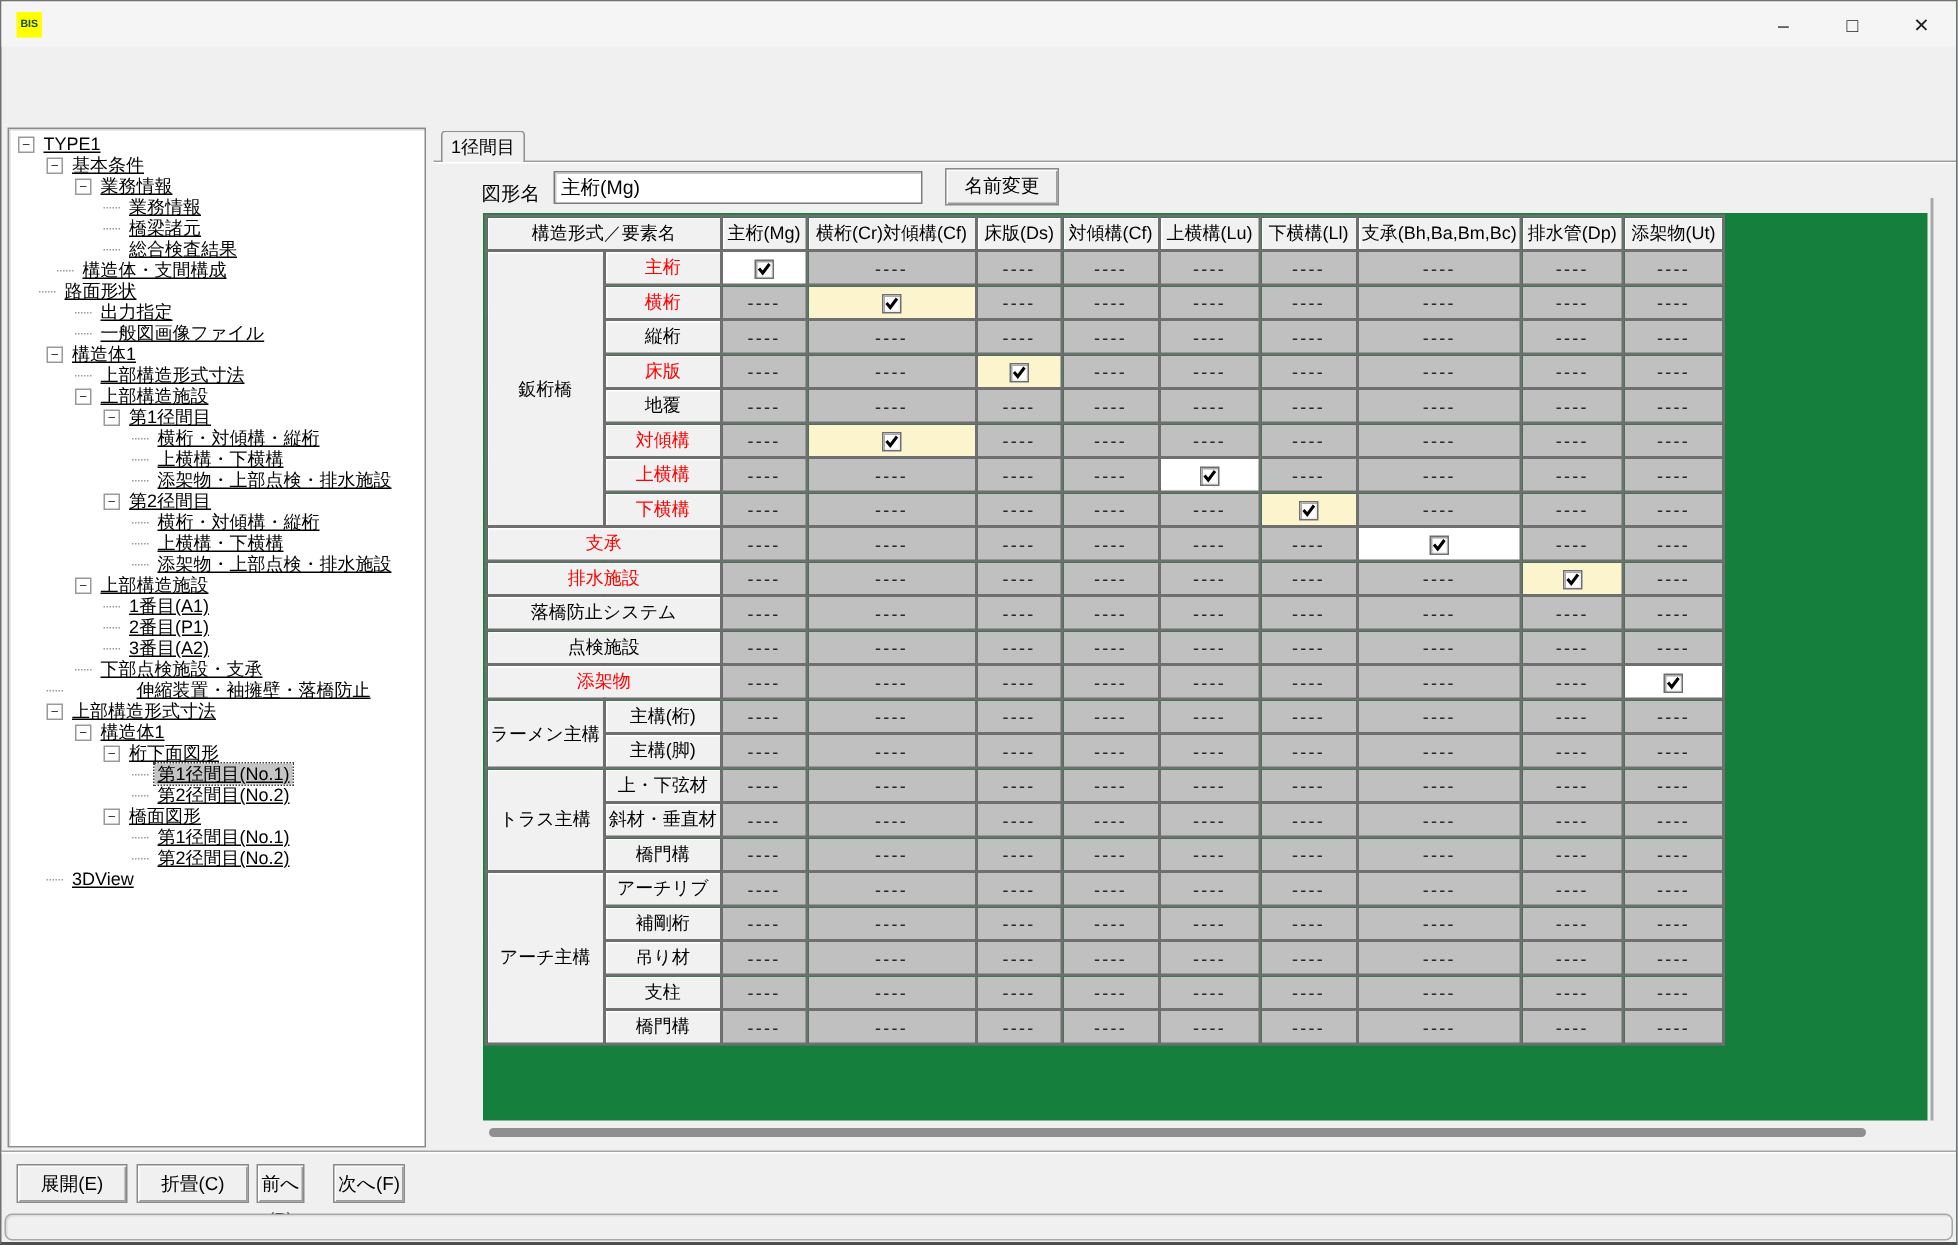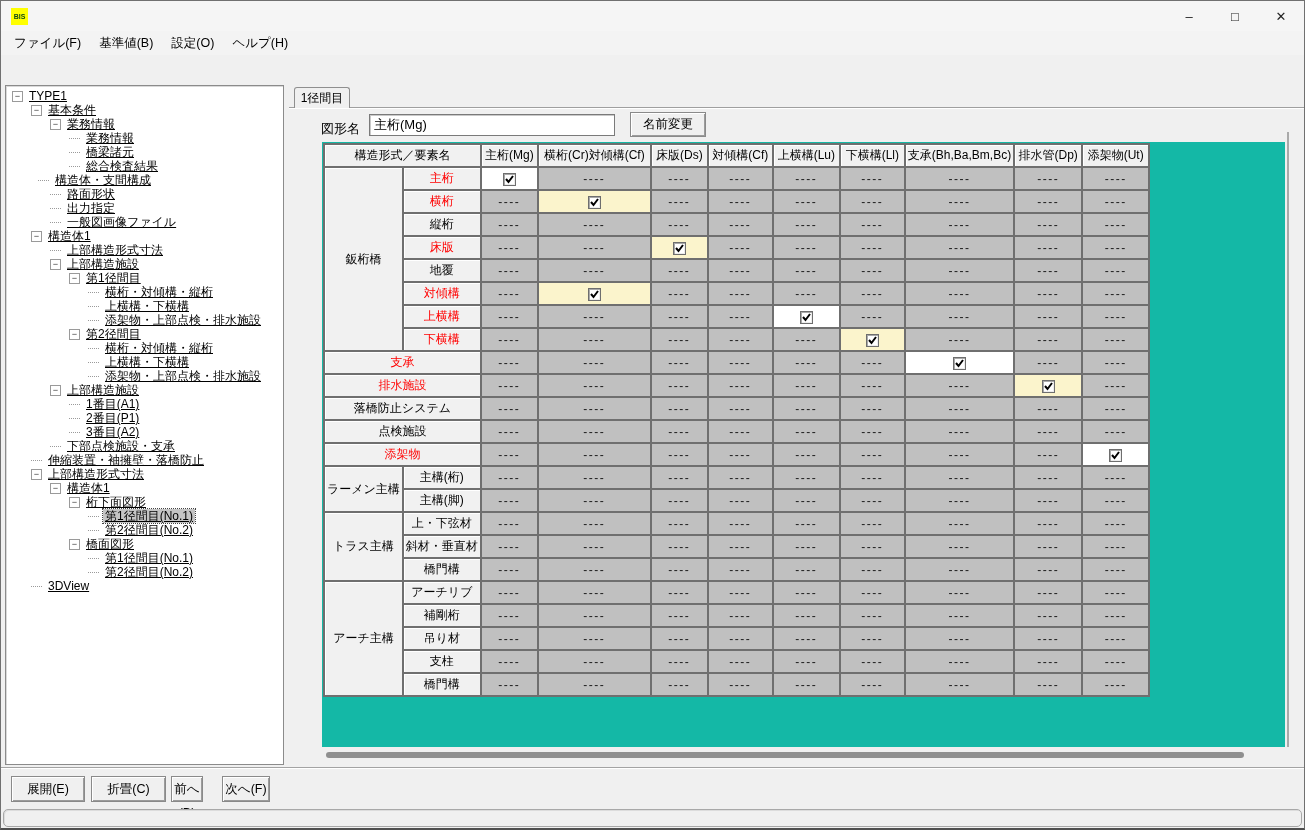--- a/index.html
+++ b/index.html
@@ -39,21 +39,21 @@
   
   .right-panel { position:absolute; left:288px; top:84px; width:1015px; height:680px; background:#f0f0f0; }
   .tab { position:absolute; left:5px; top:2px; width:56px; height:21px; background:#f0f0f0; border:1px solid #8f8f8f; border-bottom:none; border-radius:3px 3px 0 0; text-align:center; line-height:20px; font-size:12px; z-index:2; }
   .tab-sep { position:absolute; left:0; top:22px; width:100%; height:2px; border-top:1px solid #9f9f9f; border-bottom:1px solid #ffffff; }
 
   .form-label { position:absolute; left:32px; top:35px; font-size:13px; }
   .form-input { position:absolute; left:80px; top:29px; width:246px; height:22px; background:#fff; border:1px solid #7a7a7a; box-shadow: inset 1px 1px 0 #c9c9c9; font-size:13px; padding:0 4px; font-family:"Liberation Sans",sans-serif; }
   .rename-btn { position:absolute; left:341px; top:27px; width:76px; height:25px; line-height:23px; }
 
   
-  .grid-area { position:absolute; left:33px; top:57px; width:963px; height:605px; background:#14b8a6; }
+  .grid-area { position:absolute; left:33px; top:57px; width:963px; height:605px; background:#15803d; }
   table.matrix { border-collapse:collapse; table-layout:fixed; margin:1px 0 0 1px; }
   table.matrix th, table.matrix td { border:2px solid #6f6f6f; height:23px; padding:0 2px; text-align:center; vertical-align:middle; font-weight:normal; font-size:12px; overflow:hidden; white-space:nowrap; }
   td.hdr, th.hdr { background:#f1f1f1; box-shadow: inset 1px 1px 0 #ffffff; }
   td.cell-empty { background:#c0c0c0; color:#1a1a1a; letter-spacing:1.5px; }
   td.cell-check { background:#ffffff; }
   .red { color:#ff0000; }
   .cb { display:inline-block; width:13px; height:13px; background:#ffffff; border:1px solid #6e6e6e; box-shadow: inset 1px 1px 0 #a9a9a9, inset -1px -1px 0 #ededed; vertical-align:middle; }
   .cb svg { display:block; margin:1px auto 0; }
 
   .hscroll-thumb { position:absolute; left:37px; top:667px; width:918px; height:6px; background:#8f8f8f; border-radius:3px; }
@@ -70,26 +70,20 @@
 
   <div class="titlebar">
     <div class="app-icon">BIS</div>
     <div class="win-controls">
       <div class="win-btn">–</div>
       <div class="win-btn">□</div>
       <div class="win-btn">✕</div>
     </div>
   </div>
 
-  <div class="menubar">
-    <div class="menu-item">ファイル(F)</div>
-    <div class="menu-item">基準値(B)</div>
-    <div class="menu-item">設定(O)</div>
-    <div class="menu-item">ヘルプ(H)</div>
-  </div>
 
 
   <div class="tree-panel" id="tree">
       <div class="tnode" style="padding-left: 6px;">
         <span class="tbox">−</span>
         <span class="tlabel">TYPE1</span>
       </div>
       <div class="tnode" style="padding-left: 25px;">
         <span class="tbox">−</span>
         <span class="tlabel">基本条件</span>
@@ -107,21 +101,21 @@
         <span class="tlabel">橋梁諸元</span>
       </div>
       <div class="tnode" style="padding-left: 63px;">
         <span class="tdash"></span>
         <span class="tlabel">総合検査結果</span>
       </div>
       <div class="tnode" style="padding-left: 32px;">
         <span class="tdash"></span>
         <span class="tlabel">構造体・支間構成</span>
       </div>
-      <div class="tnode" style="padding-left: 44px; align-items: center;">
+      <div class="tnode" style="padding-left: 20px; align-items: center;">
         <span class="tdash"></span>
         <span class="tlabel">路面形状</span>
       </div>
       <div class="tnode" style="padding-left: 44px;">
         <span class="tdash"></span>
         <span class="tlabel">出力指定</span>
       </div>
       <div class="tnode" style="padding-left: 44px;">
         <span class="tdash"></span>
         <span class="tlabel">一般図画像ファイル</span>
@@ -183,21 +177,21 @@
         <span class="tlabel">2番目(P1)</span>
       </div>
       <div class="tnode" style="padding-left: 63px;">
         <span class="tdash"></span>
         <span class="tlabel">3番目(A2)</span>
       </div>
       <div class="tnode" style="padding-left: 44px;">
         <span class="tdash"></span>
         <span class="tlabel">下部点検施設・支承</span>
       </div>
-      <div class="tnode" style="padding-left: 25px;">
+      <div class="tnode" style="padding-left: 25px; gap: 43px;">
         <span class="tdash"></span>
         <span class="tlabel">伸縮装置・袖擁壁・落橋防止</span>
       </div>
       <div class="tnode" style="padding-left: 25px;">
         <span class="tbox">−</span>
         <span class="tlabel">上部構造形式寸法</span>
       </div>
       <div class="tnode" style="padding-left: 44px;">
         <span class="tbox">−</span>
         <span class="tlabel">構造体1</span>

